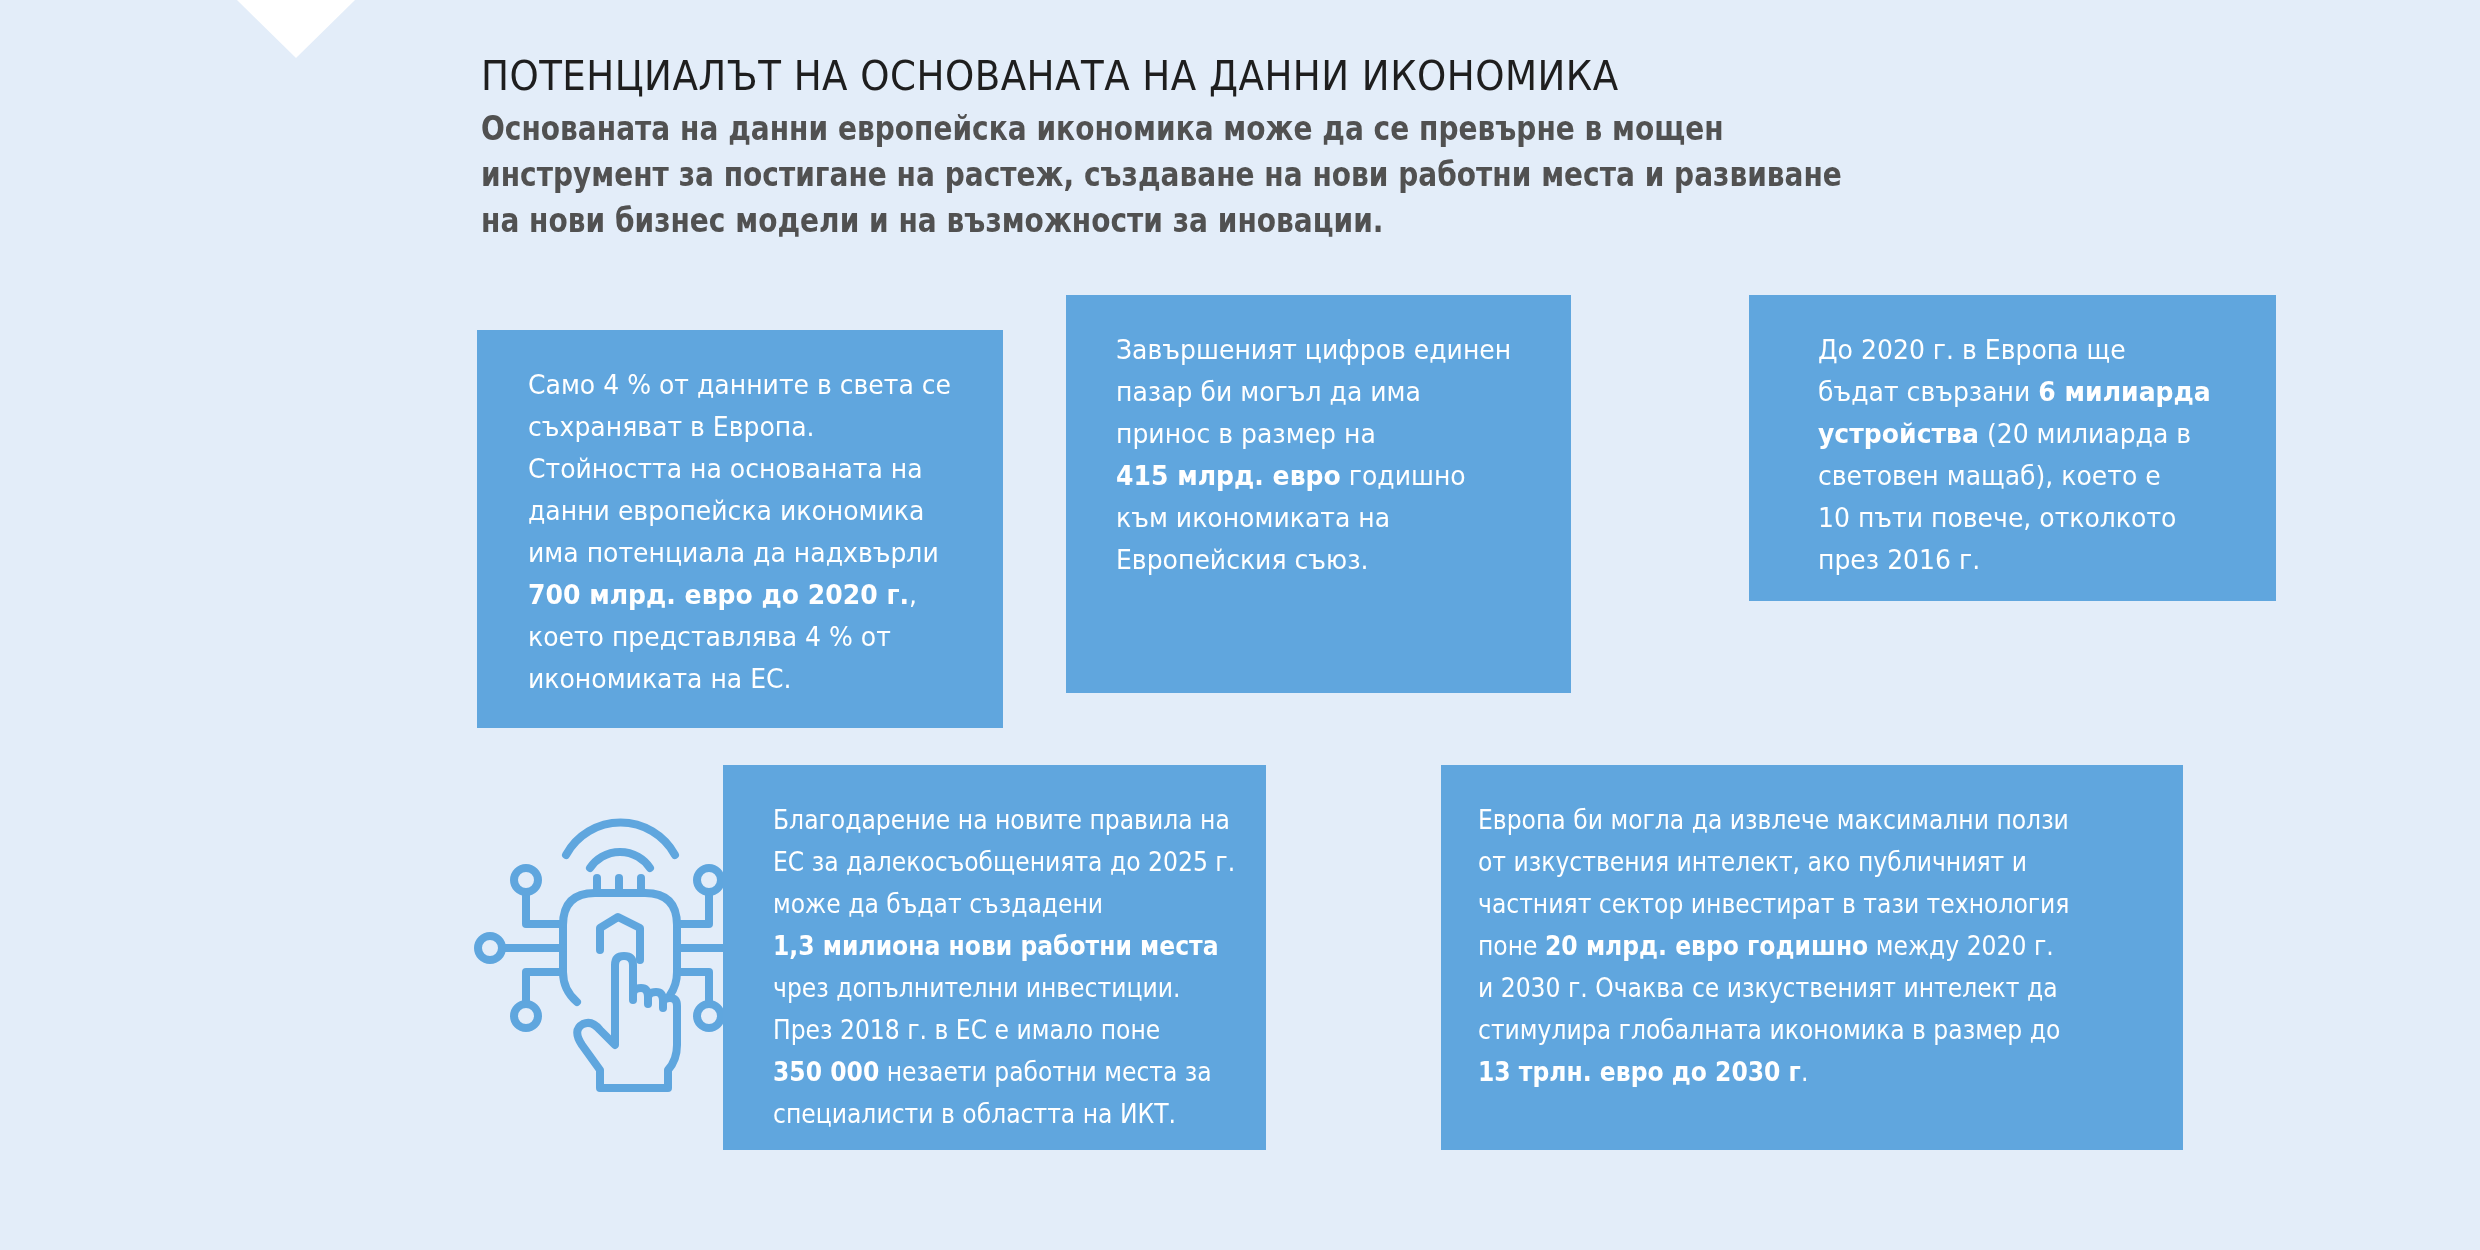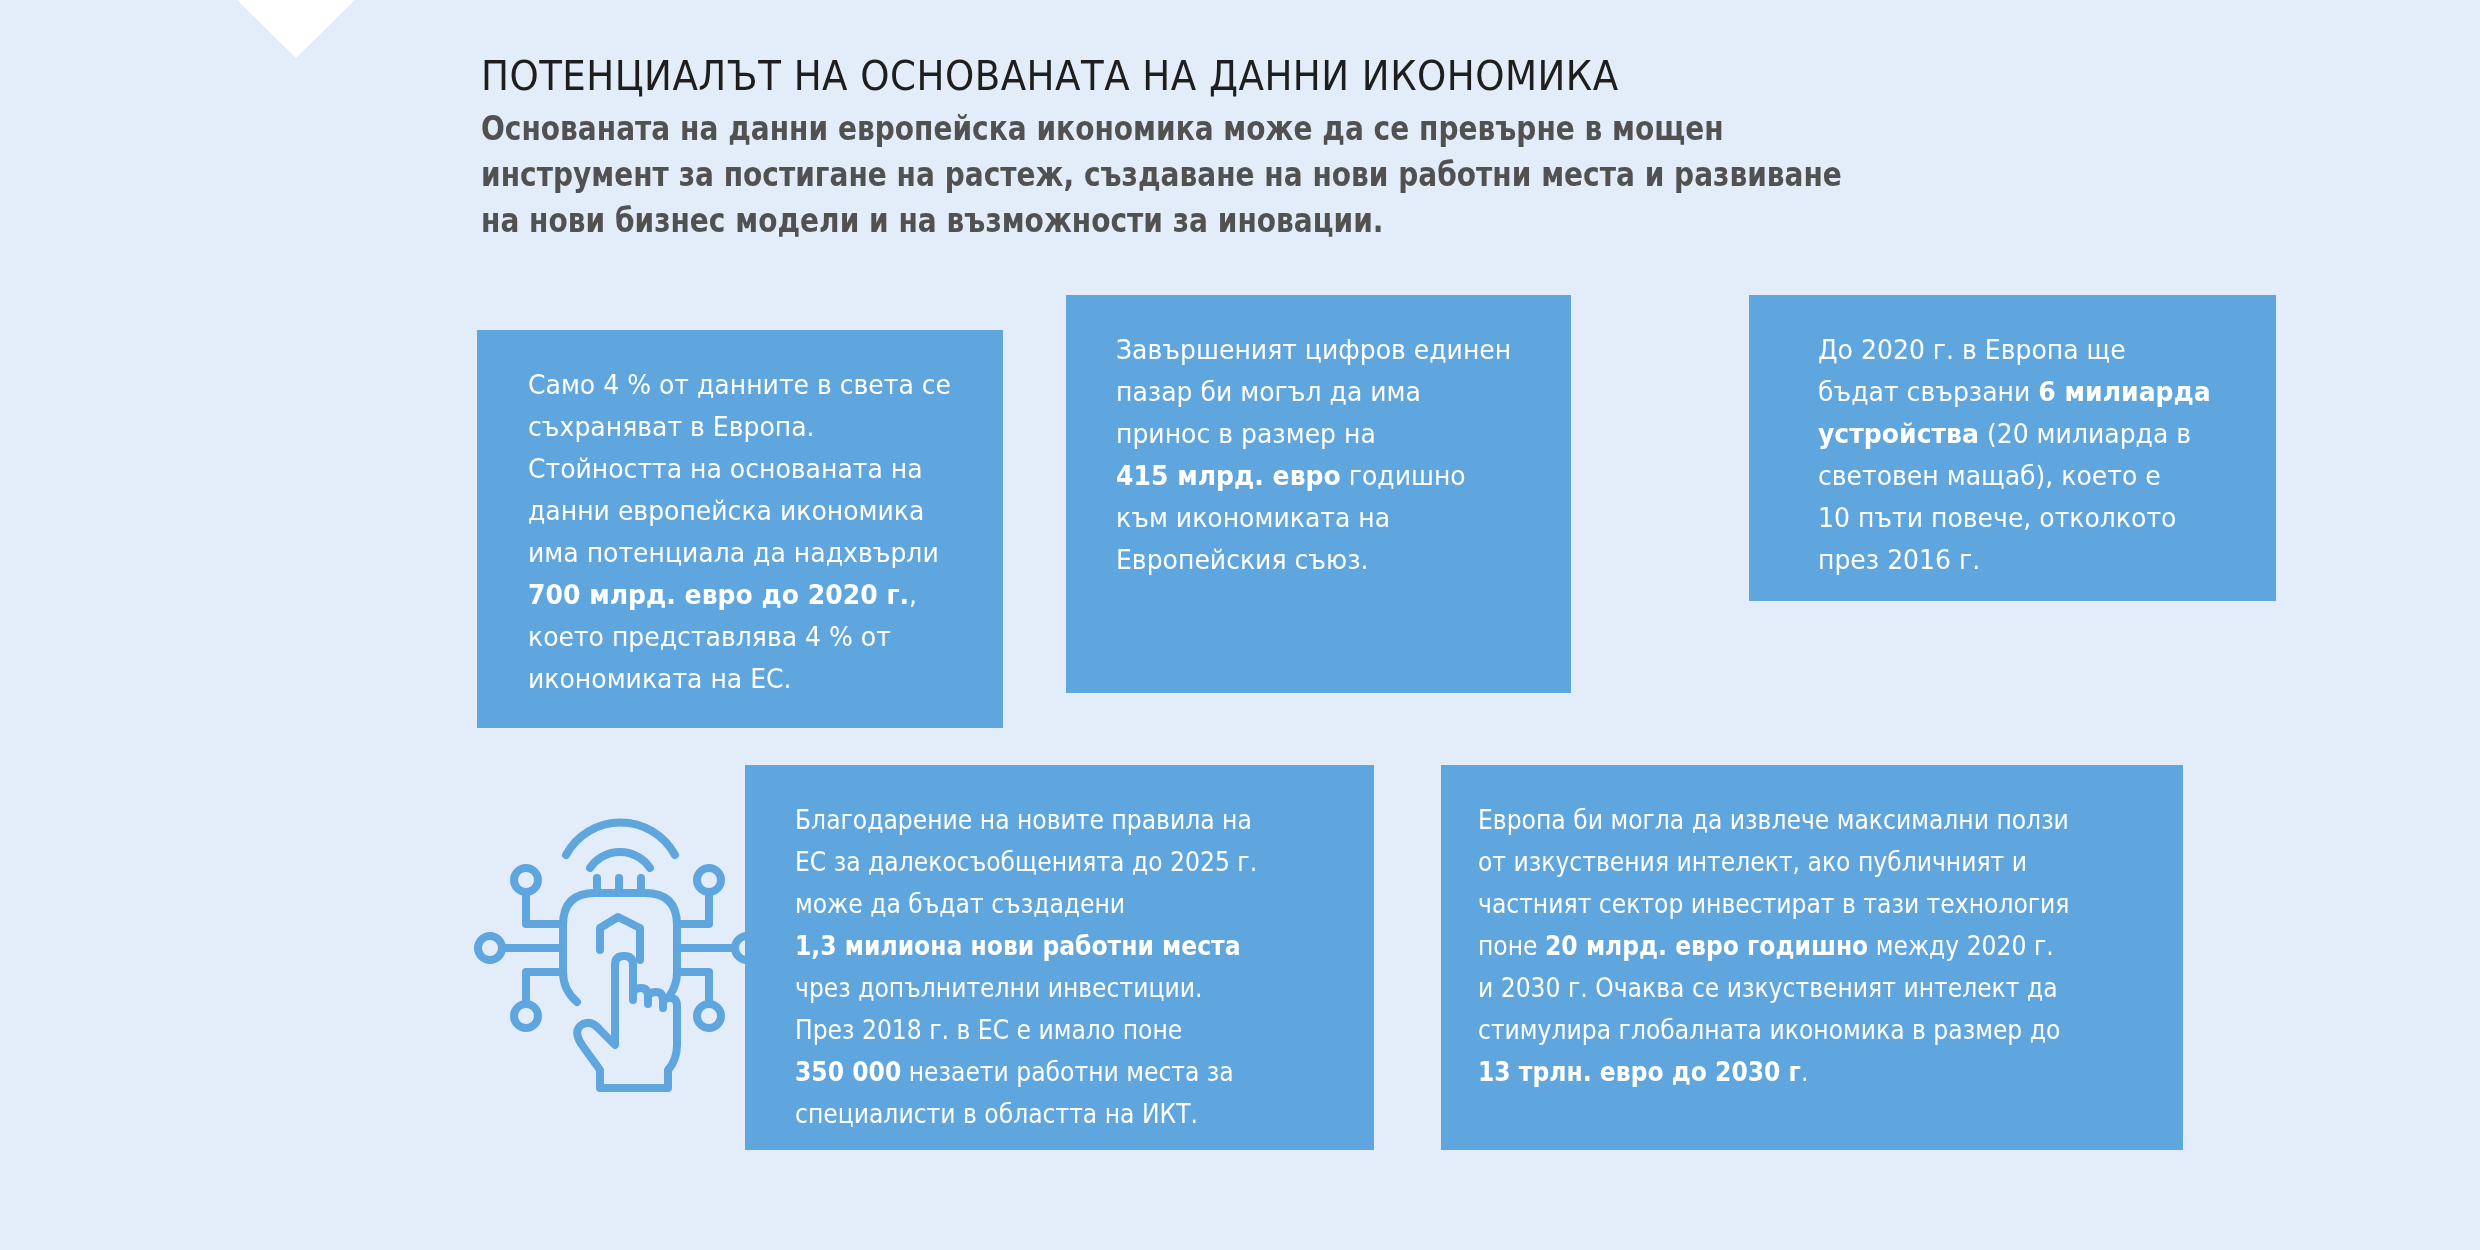--- a/index.html
+++ b/index.html
@@ -68,21 +68,21 @@
     margin: 0;
     transform-origin: left top;
     white-space: pre-line;
   }
   .card-text b {
     font-weight: bold;
   }
   #card-1 { left: 477px; top: 295px; width: 526px; height: 398px; padding: 34px 0 0 51px; margin-top: 35px; }
   #card-2 { left: 1066px; top: 295px; width: 505px; height: 398px; padding: 34px 0 0 50px; }
   #card-3 { left: 1749px; top: 295px; width: 527px; height: 306px; padding: 34px 0 0 69px; }
-  #card-4 { left: 745px; top: 765px; width: 629px; height: 385px; padding: 34px 0 0 50px; }
+  #card-4 { left: 723px; top: 765px; width: 543px; height: 385px; padding: 34px 0 0 50px; }
   #card-5 { left: 1441px; top: 765px; width: 742px; height: 385px; padding: 34px 0 0 37px; }
   #card-1 .card-text, #card-2 .card-text, #card-3 .card-text { transform: scaleX(0.93); width: 520px; }
   #card-4 .card-text { transform: scaleX(0.87); width: 650px; }
   #card-5 .card-text { transform: scaleX(0.87); width: 790px; }
   .icon-wrap {
     position: absolute;
     left: 470px;
     top: 785px;
     width: 290px;
     height: 315px;

